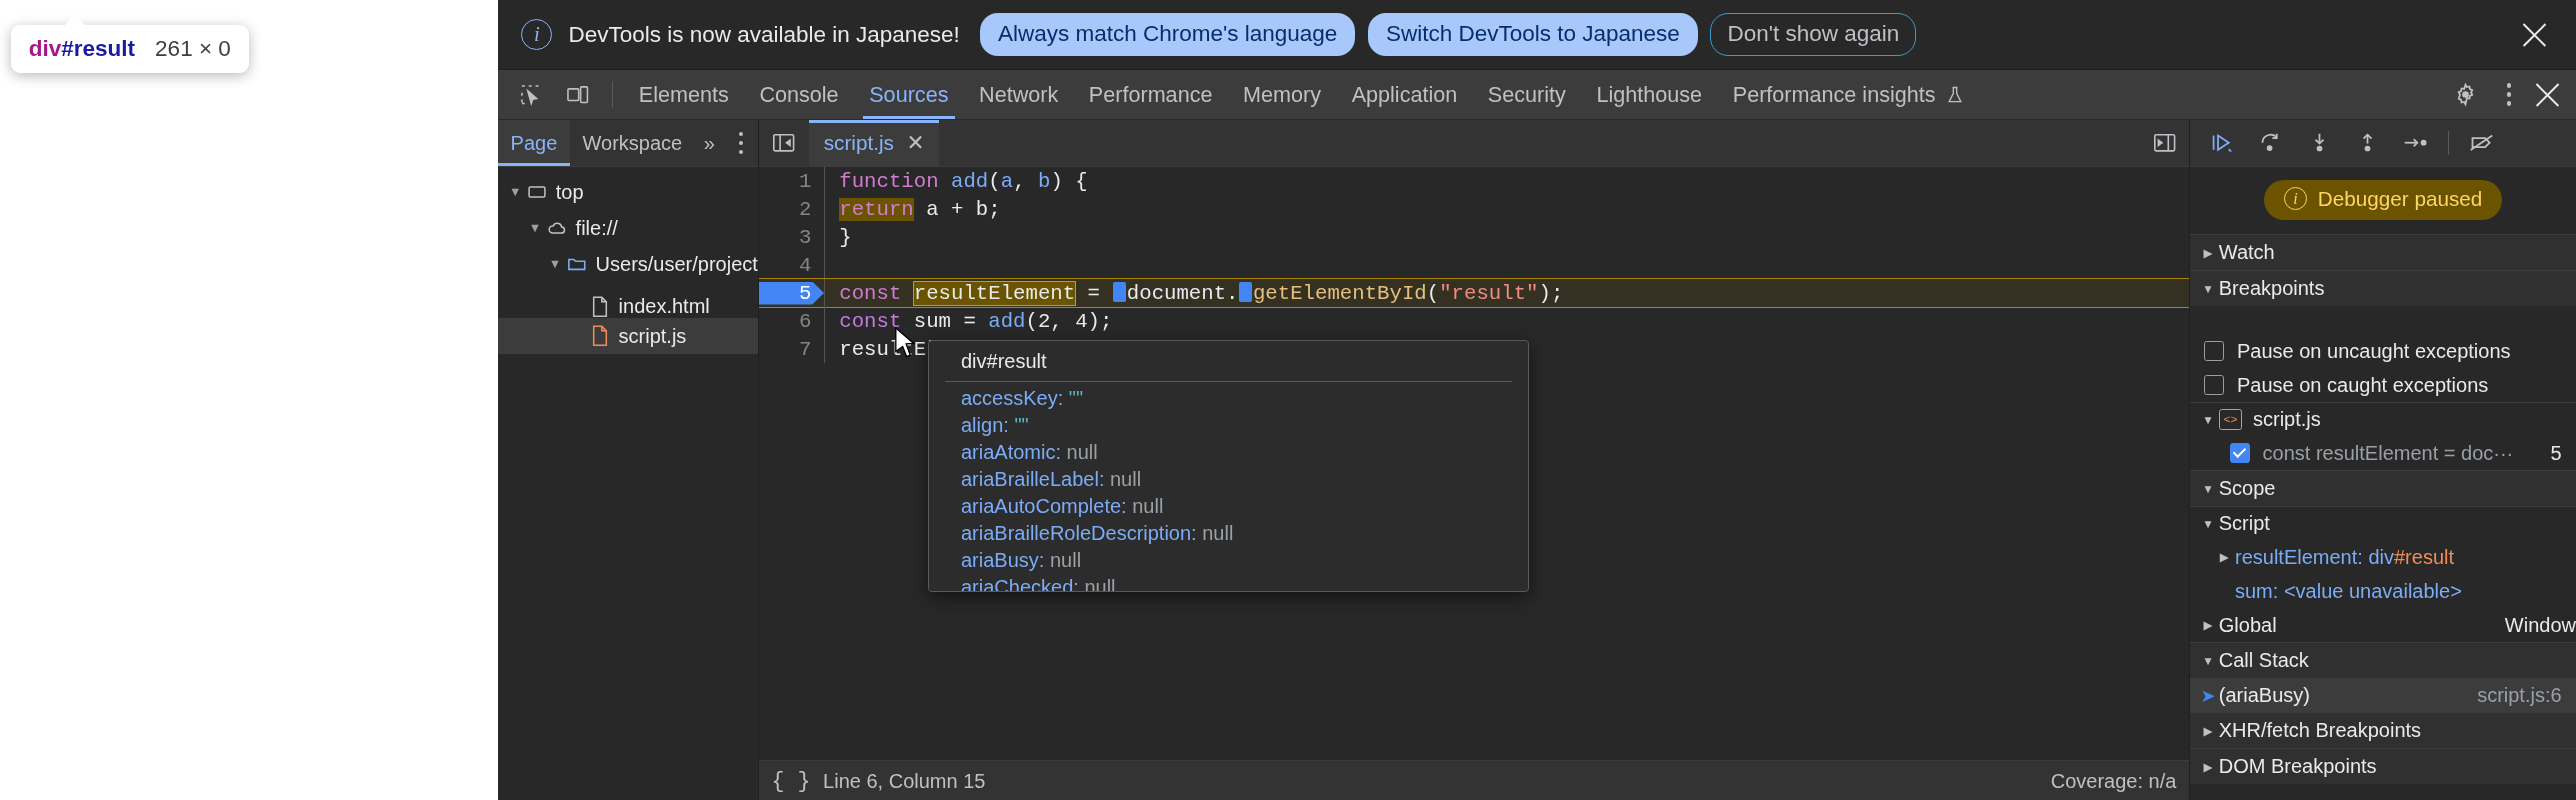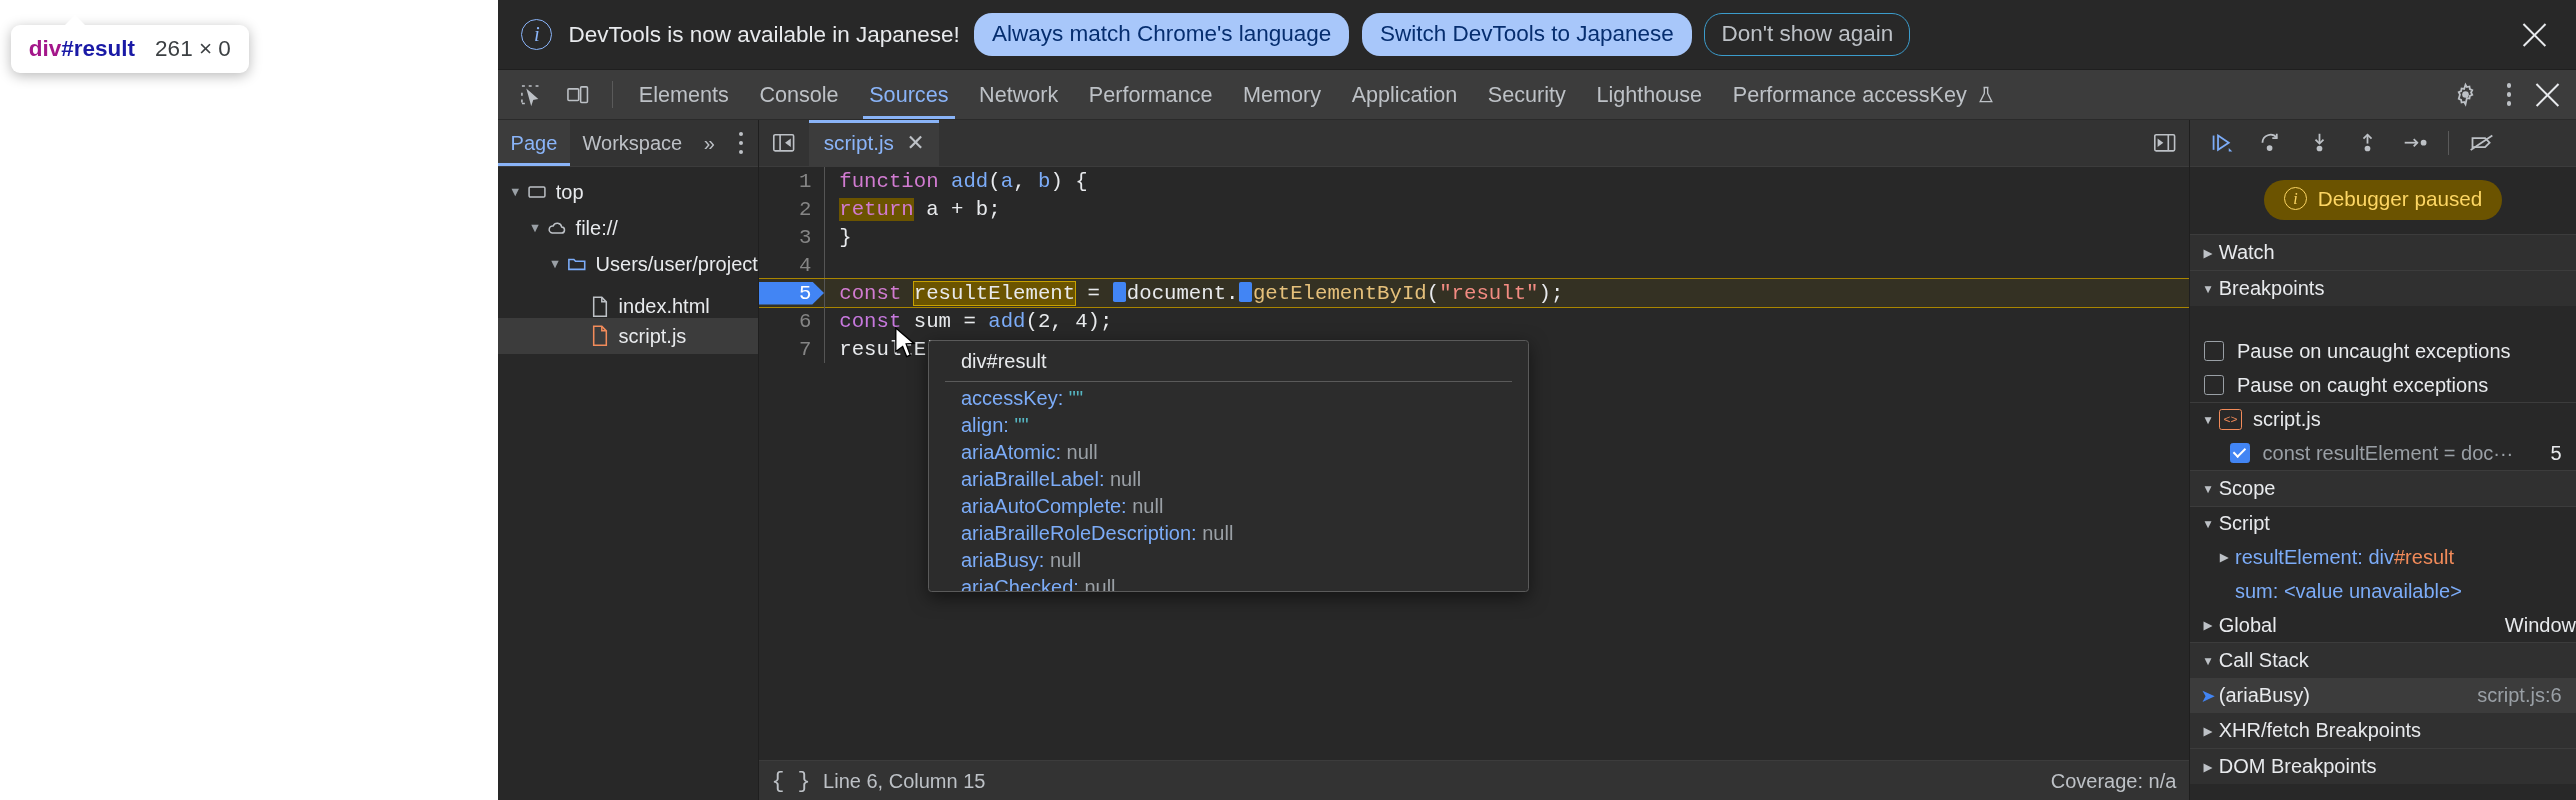--- a/index.html
+++ b/index.html
@@ -53,21 +53,21 @@
     border-bottom: 0.9px solid #1f1f1f;
   }
   .info-icon {
     width: 31px; height: 31px; border-radius: 50%;
     border: 1.8px solid #8ab4f8; color: #8ab4f8;
     font-size: 20.7px; font-style: italic;
     display: flex; align-items: center; justify-content: center;
     font-family: "Liberation Serif", serif;
     flex: 0 0 31px;
   }
-  .infobar-text { font-size: 22.5px; color: #e8eaed; margin-left: 16px; margin-right: 14px; white-space: nowrap; }
+  .infobar-text { font-size: 22.5px; color: #e8eaed; margin-left: 16px; margin-right: 20px; white-space: nowrap; }
   .btn-filled {
     background: #a8c7fa; color: #062e6f;
     border: none; border-radius: 18px;
     font-size: 22.5px; font-family: inherit;
     padding: 7.2px 18px 9px; margin-right: 12.6px;
     white-space: nowrap; cursor: pointer;
   }
   .btn-outline {
     background: transparent; color: #bdc1c6;
     border: 1.8px solid #3b9ccc; border-radius: 18px;
@@ -346,21 +346,21 @@
     <div class="tab">
         <span>Application</span>
       </div>
     <div class="tab">
         <span>Security</span>
       </div>
     <div class="tab">
         <span>Lighthouse</span>
       </div>
     <div class="tab">
-      <span>Performance accessKey</span>
+      <span>Performance insights</span>
       <span style="margin-left:9px;display:flex;align-items:center;">
         <svg width="20" height="20" viewBox="0 0 24 24" fill="none" stroke="#bdc1c6" stroke-width="1.6">
           <path d="M9 3h6M10 3v7L5 20h14l-5-10V3"></path>
         </svg>
       </span>
     </div>
 
     <div class="tabstrip-spacer"></div>
     <div class="tb-right">
       <div class="tb-sep"></div>

